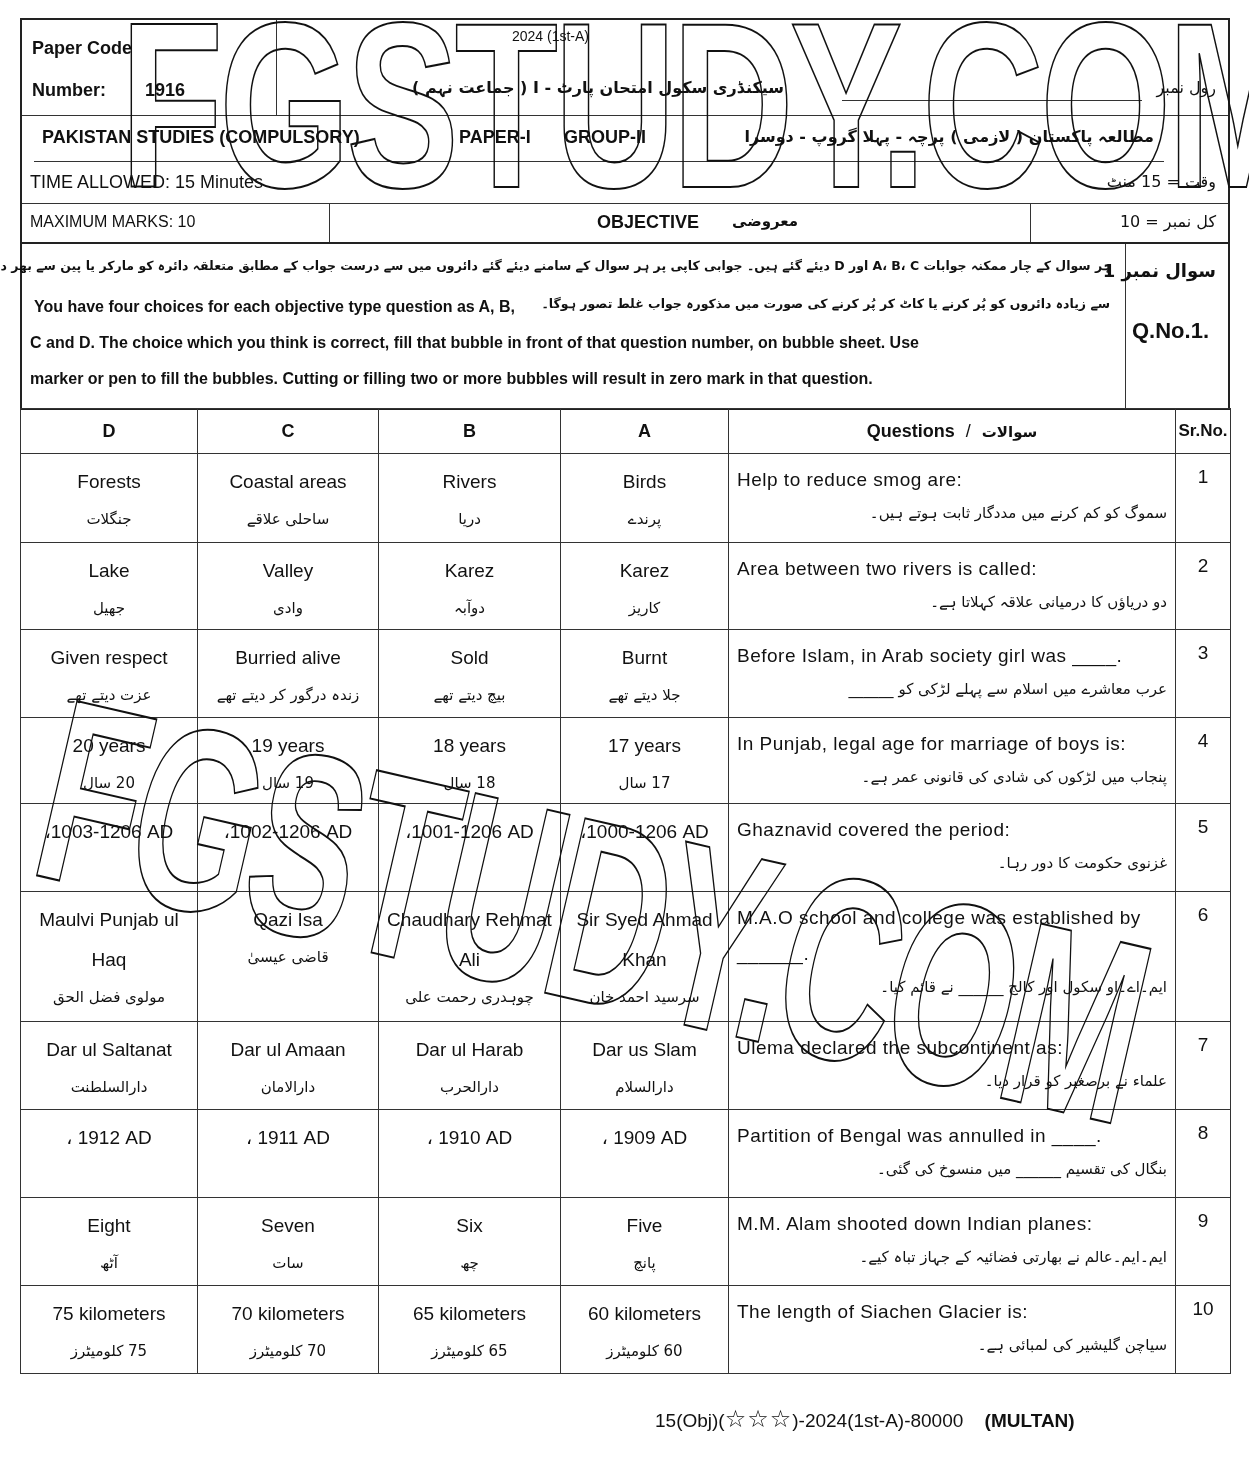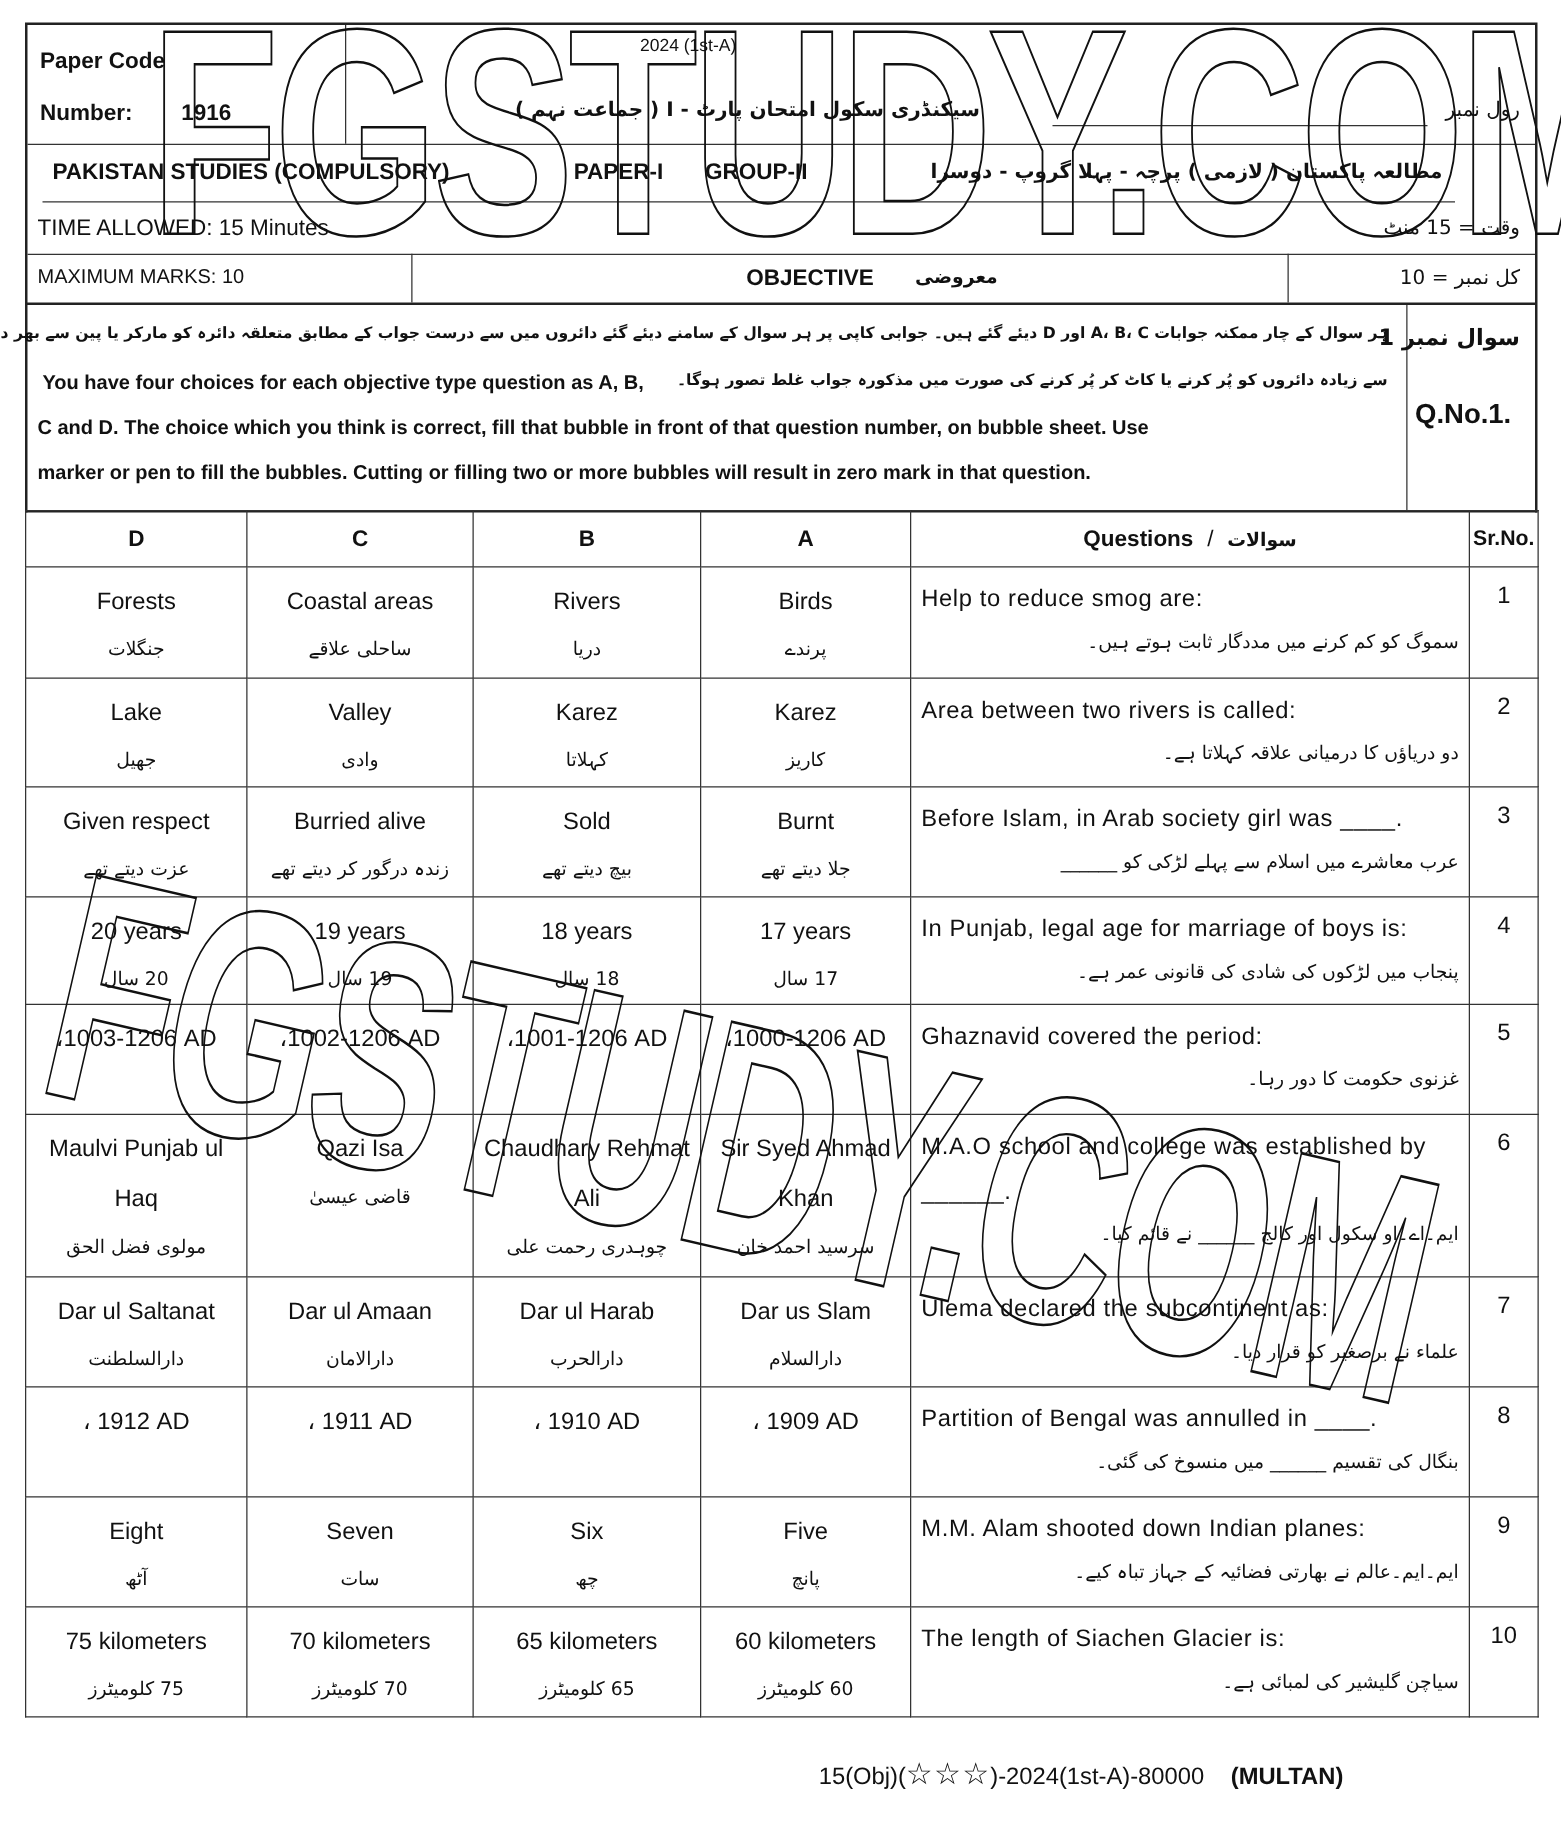--- a/index.html
+++ b/index.html
@@ -124,21 +124,21 @@
     <td class="opt">
           <span class="en">Lake</span>
           <span class="ur">جھیل</span>
         </td>
     <td class="opt">
           <span class="en">Valley</span>
           <span class="ur">وادی</span>
         </td>
     <td class="opt">
           <span class="en">Karez</span>
-          <span class="ur">کہلاتا</span>
+          <span class="ur">دوآبہ</span>
         </td>
     <td class="opt">
           <span class="en">Karez</span>
           <span class="ur">کاریز</span>
         </td>
     <td class="qcell">
           <span class="en">Area between two rivers is called:</span>
           <span class="ur">دو دریاؤں کا درمیانی علاقہ کہلاتا ہے۔</span>
         </td>
     <td class="sr">2</td>

